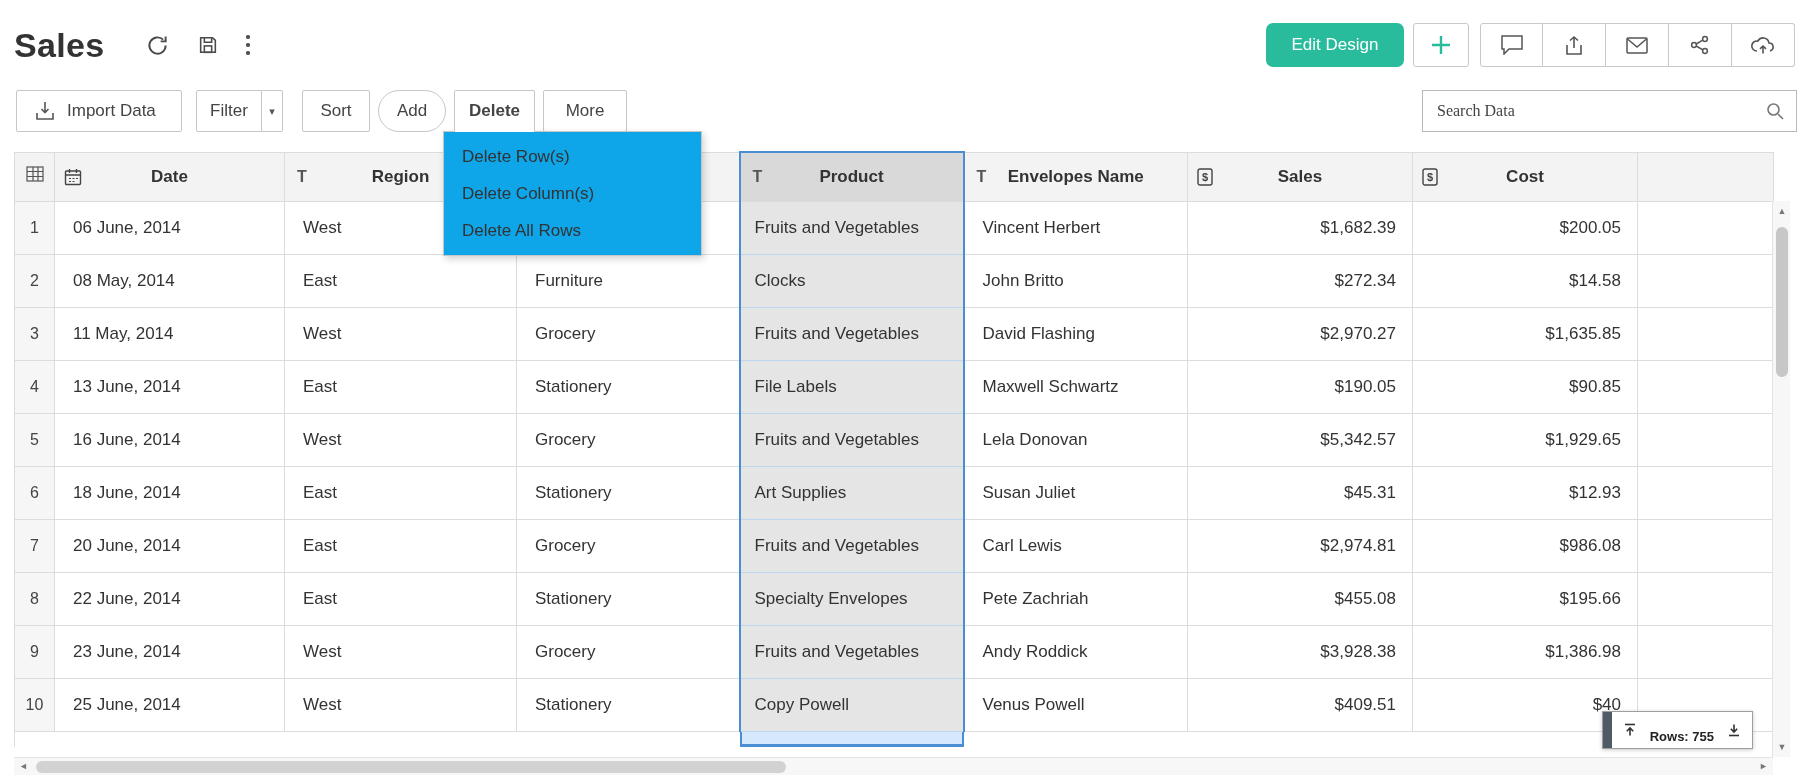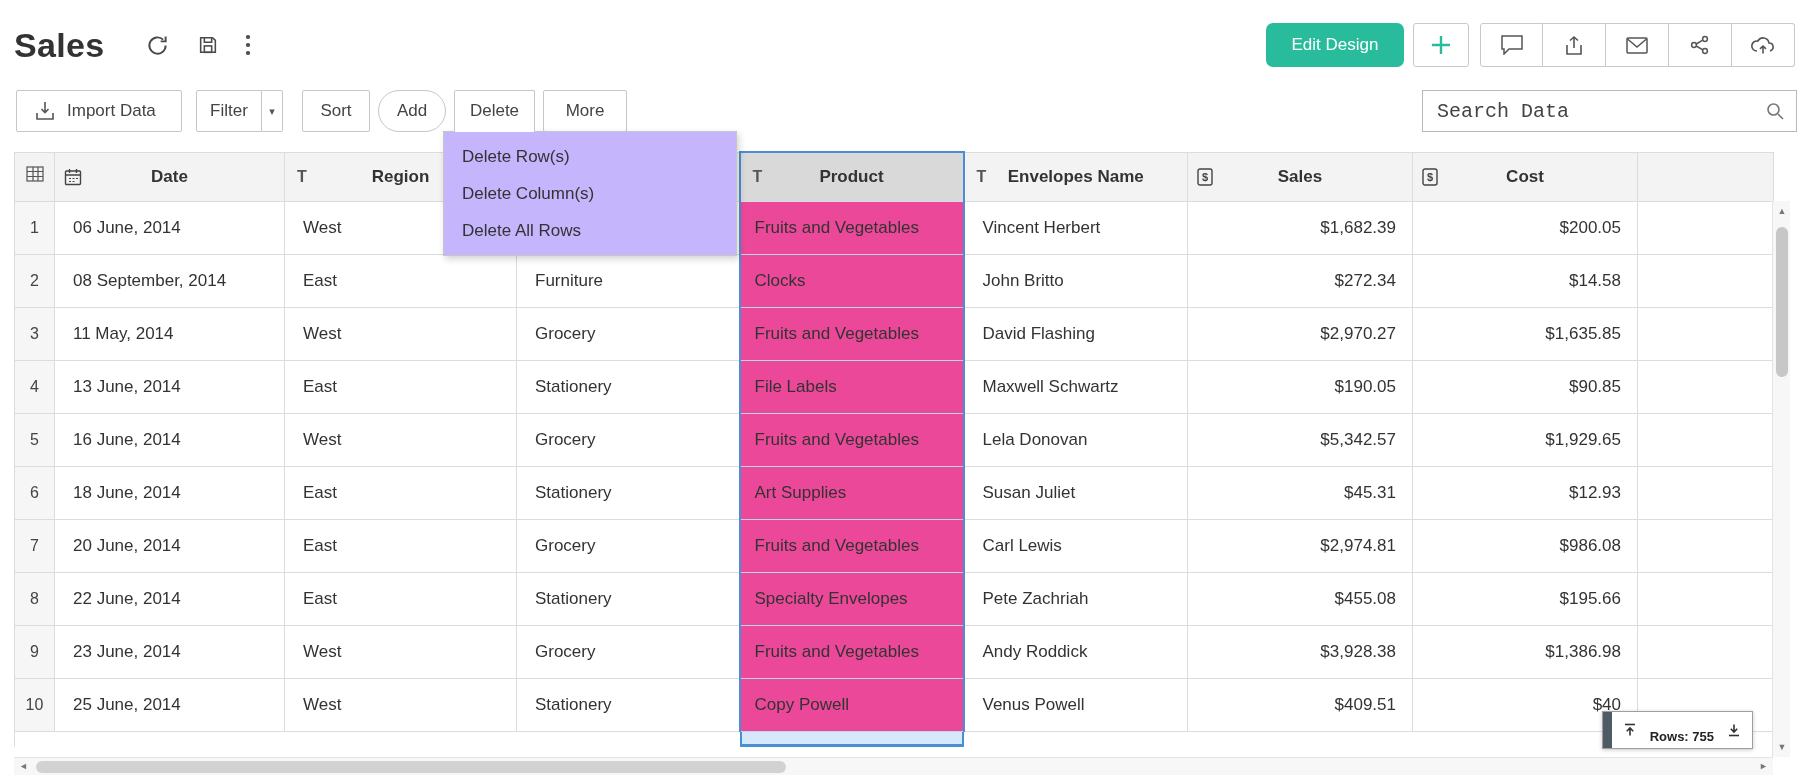--- a/index.html
+++ b/index.html
@@ -28,49 +28,49 @@
   .toolbar { position:relative; display:flex; align-items:flex-start; padding-left:16px; margin-top:16px; height:42px; }
   .btn { height:42px; background:#fff; border:1px solid #c6c6c6; border-radius:2px; font-size:17px; color:#444;
          padding:0 16px; display:flex; align-items:center; justify-content:center; cursor:pointer; font-family:inherit; }
   .btn-import { width:166px; margin-right:14px; justify-content:flex-start; padding-left:18px; }
   .btn-import .bicon { margin-right:12px; display:flex; }
   .split { display:flex; margin-right:19px; }
   .split .seg { width:66px; border-radius:2px 0 0 2px; }
   .split .caret-seg { width:21px; padding:0; border-left:none; border-radius:0 2px 2px 0; font-size:11px; color:#555; }
   .btn-sort { width:68px; margin-right:8px; }
   .btn-add { width:68px; margin-right:8px;border-radius:21px; }
-  .btn-delete { width:81px; margin-right:8px; position:relative; z-index:31; border-bottom:1px solid #fff; }
+  .btn-delete { width:81px; margin-right:8px; position:relative; z-index:31; border-bottom:1px solid #fff;font-weight:bold; }
   .btn-more { width:84px; }
   .searchbox { position:absolute; right:7px; top:0; width:375px; height:42px; border:1px solid #b9b9b9;
                background:#fff; display:flex; align-items:center; }
-  .searchbox input { border:none; outline:none; flex:1; font-size:20px; padding:0 14px; color:#333;
-                     font-family:Liberation Mono, monospace; background:transparent; }
+  .searchbox input { border:none; outline:none; flex:1; font-size:16px; padding:0 14px; color:#333;
+                     font-family:Liberation Serif, serif; background:transparent; }
   .searchbox input::placeholder { color:#444; }
   .searchbox .mag { margin-right:12px; display:flex; }
 
   
-  .menu { position:absolute; left:443px; top:41px; width:294px; background:#c4b5fd; border:1px solid #c6c6c6;
+  .menu { position:absolute; left:443px; top:41px; width:259px; background:#0ea5e9; border:1px solid #c6c6c6;
           box-shadow:2px 3px 7px rgba(0,0,0,.18); z-index:30; padding:6px 0; }
   .menu-item { height:37px; line-height:37px; padding-left:18px; font-size:17px; color:#333; cursor:pointer; }
 
   
   table.grid { border-collapse:collapse; table-layout:fixed; margin:19px 0 0 14px; width:1759px; color:#333; }
   th,td { border-right:1px solid #dcdcdc; border-bottom:1px solid #dcdcdc; overflow:hidden; white-space:nowrap; }
   thead th { height:49px; background:#f3f3f3; border-top:1px solid #dcdcdc; font-weight:700;
              position:relative; font-size:17px; cursor:pointer; }
   thead th .hlabel { display:block; text-align:center; padding:0 24px; }
   .hicon { position:absolute; left:9px; top:50%; transform:translateY(-50%); display:flex; }
   .ticon { position:absolute; left:12px; top:50%; transform:translateY(-50%); font-weight:700; font-size:16px; color:#555; }
   tbody td { height:53px; padding-left:18px; font-size:17px; background:#fff; cursor:pointer; }
   th.rn, td.rn { border-left:1px solid #dcdcdc; }
   td.rn { background:#f6f6f6; text-align:center; padding:0; font-size:16px; color:#444; }
   th.rn { text-align:center; }
   td.numcell { text-align:right; padding-right:16px; padding-left:0;margin-top:38px; }
   th.sel { background:#d9d9d9; border-top:2px solid #4a8fd3; border-left:2px solid #4a8fd3; border-right:2px solid #4a8fd3; }
-  td.sel { background:#ec4899; border-left:2px solid #4a8fd3; border-right:2px solid #4a8fd3;
+  td.sel { background:#e5e5e5; border-left:2px solid #4a8fd3; border-right:2px solid #4a8fd3;
            border-bottom:1px solid #bdd5ee; padding-left:14px; }
 
   .partial { position:relative; margin-left:14px; width:1759px; height:15px;
              border-left:1px solid #dcdcdc; border-right:1px solid #dcdcdc; overflow:hidden; }
   .partial .pseg { position:absolute; left:725px; top:0; width:224px; height:15px; background:#d6e9fc;
                    border-left:2px solid #4a8fd3; border-right:2px solid #4a8fd3; border-bottom:3px solid #4a8fd3; }
 
   
   .vscroll { position:absolute; top:201px; right:14px; width:18px; height:556px; background:#f7f7f7;
              border-left:1px solid #e3e3e3; z-index:15; }
@@ -274,21 +274,21 @@
     <td></td>
     <td class="sel">Fruits and Vegetables</td>
     <td>Vincent Herbert</td>
     <td class="numcell">$1,682.39</td>
     <td class="numcell">$200.05</td>
     <td></td>
   </tr>
 
   <tr>
     <td class="rn">2</td>
-    <td>08 September, 2014</td>
+    <td>08 May, 2014</td>
     <td>East</td>
     <td>Furniture</td>
     <td class="sel">Clocks</td>
     <td>John Britto</td>
     <td class="numcell">$272.34</td>
     <td class="numcell">$14.58</td>
     <td></td>
   </tr>
 
   <tr>

